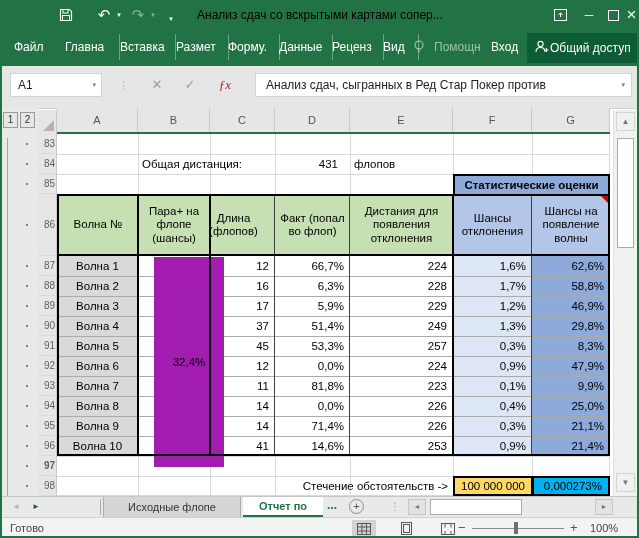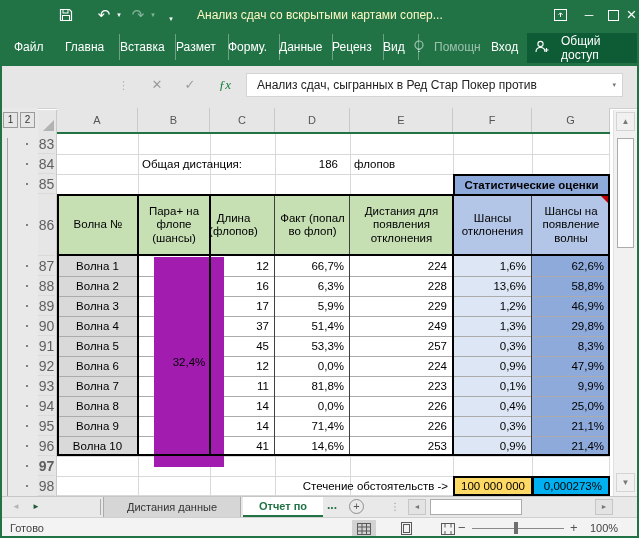--- a/index.html
+++ b/index.html
@@ -3,33 +3,33 @@
 <meta charset="utf-8">
 <style>
   html,body{margin:0;padding:0}
   body{width:639px;height:538px;position:relative;overflow:hidden;background:#fff;
        font-family:"Liberation Sans",sans-serif;-webkit-font-smoothing:antialiased}
   .abs{position:absolute}
   
   #titlebar{left:0;top:0;width:639px;height:30px;background:#217346;color:#fff}
   .tb-ic{position:absolute;top:0;height:30px;display:flex;align-items:center;justify-content:center;color:#fff}
   .dd{font-size:7px;color:#fff}
-  #win-title{position:absolute;left:197px;top:0;height:30px;line-height:30px;font-size:12px;color:#fef9c3;white-space:nowrap}
+  #win-title{position:absolute;left:197px;top:0;height:30px;line-height:30px;font-size:12px;color:#000000;white-space:nowrap}
   
   #ribbon{left:0;top:30px;width:639px;height:36px;background:#217346}
   .rtab{position:absolute;top:4px;height:26px;line-height:26px;color:#fff;font-size:12px;white-space:nowrap;
         border-right:1px solid rgba(255,255,255,.35);padding:0 7px;overflow:hidden}
   
   #fbar{left:0;top:66px;width:639px;height:42px;background:#E6E6E6;border-bottom:1px solid #D0D0D0}
   .fbox{position:absolute;top:7px;height:24px;background:#fff;border:1px solid #D4D4D4;box-sizing:border-box}
   .fbtn{position:absolute;top:7px;height:24px;line-height:24px;text-align:center;font-size:13px}
   
   .hletter{position:absolute;top:108px;height:24px;line-height:24px;text-align:center;font-size:11px;color:#565656;
            border-right:1px solid #C9C9C9;box-sizing:border-box}
-  .rnum{position:absolute;left:38px;width:17px;text-align:center;font-size:14px;color:#5F5F5F;
+  .rnum{position:absolute;left:38px;width:17px;text-align:right;font-size:10px;color:#5F5F5F;
         border-bottom:1px solid #DADADA;box-sizing:border-box}
   
   .rc{position:absolute;height:20px;line-height:20px;font-size:11.5px;color:#000;box-sizing:border-box;white-space:nowrap}
   .tr{text-align:right;padding-right:6px}
   .tc{text-align:center}
   .colA{left:57px;width:81px}.colC{left:210px;width:65px}.colD{left:275px;width:75px}
   .colE{left:350px;width:103px}.colF{left:453px;width:79px}.colG{left:532px;width:78px}
   .hd86{position:absolute;top:194px;height:62px;display:flex;align-items:center;justify-content:center;
         text-align:center;font-size:11.5px;line-height:13.5px;color:#000;box-sizing:border-box;white-space:normal}
   .tline{position:absolute;background:#ABABAB}
@@ -112,30 +112,34 @@
   <span class="rtab" style="left:427px;width:50px;border-right:none;opacity:.55">Помощн</span>
   <span class="rtab" style="left:484px;border-right:none">Вход</span>
   <span class="abs" style="left:527px;top:3px;width:110px;height:30px;background:#0E5C36;display:flex;align-items:center">
     <span style="margin-left:8px">
       <svg width="14" height="13" viewBox="0 0 14 13">
           <circle cx="5.5" cy="4" r="2.6" fill="none" stroke="#fff" stroke-width="1.1"></circle>
           <path d="M1 12c0-3 2-4.5 4.5-4.5S10 9 10 12" fill="none" stroke="#fff" stroke-width="1.1"></path>
           <path d="M11.5 8v4M9.5 10h4" stroke="#fff" stroke-width="1.1"></path>
         </svg>
     </span>
-    <span style="color:#fff;font-size:12px;margin-left:12px">Общий доступ</span>
+    <span style="color:#fff;font-size:12px;margin-left:1px">Общий доступ</span>
   </span>
 </div>
 
 <div class="abs" id="fbar">
+  <span class="fbox" style="left:10px;width:92px">
+    <span style="position:absolute;left:7px;top:0;line-height:22px;font-size:12px;color:#222">A1</span>
+    <span style="position:absolute;right:5px;top:0;line-height:22px;font-size:7px;color:#777">▾</span>
+  </span>
   <span class="fbtn" style="left:118px;width:10px;color:#AFAFAF;font-size:11px">⋮</span>
   <span class="fbtn" style="left:145px;width:24px;color:#9B9B9B">✕</span>
   <span class="fbtn" style="left:178px;width:24px;color:#9B9B9B">✓</span>
-  <span class="fbtn" style="left:212px;width:26px;color:#15803d;font-style:italic;font-family:'Liberation Serif',serif">ƒx</span>
-  <span class="fbox" style="left:246px;width:377px">
+  <span class="fbtn" style="left:212px;width:26px;color:#b91c1c;font-style:italic;font-family:'Liberation Serif',serif">ƒx</span>
+  <span class="fbox" style="left:255px;width:377px">
     <span style="position:absolute;left:10px;top:0;line-height:22px;font-size:12px;color:#222;white-space:nowrap">Анализ сдач, сыгранных в Ред Стар Покер против</span>
     <span style="position:absolute;right:6px;top:0;line-height:22px;font-size:7px;color:#777">▾</span>
   </span>
 </div>
 
 <div class="abs" style="left:0;top:108px;width:38px;height:388px;background:#E9E9E9">
   <span class="abs" style="left:3px;top:4px;width:15px;height:16px;background:#E6E6E6;border:1px solid #9A9A9A;box-sizing:border-box;text-align:center;line-height:14px;font-size:10px;color:#333">1</span>
   <span class="abs" style="left:20px;top:4px;width:15px;height:16px;background:#E6E6E6;border:1px solid #9A9A9A;box-sizing:border-box;text-align:center;line-height:14px;font-size:10px;color:#333">2</span>
   <span class="abs" style="left:7px;top:30px;width:1px;height:458px;background:#A3A3A3"></span>
 </div>
@@ -190,21 +194,21 @@
     <div class="rnum" style="top: 396px; height: 20px; line-height: 20px;">94</div>
     <div class="rnum" style="top: 416px; height: 20px; line-height: 20px;">95</div>
     <div class="rnum" style="top: 436px; height: 20px; line-height: 20px;">96</div>
     <div class="rnum" style="top: 456px; height: 20px; line-height: 20px; font-weight: bold;">97</div>
     <div class="rnum" style="top: 476px; height: 20px; line-height: 20px;">98</div>
   </div>
 
 <div id="gridlines"></div>
 
 <div class="rc" style="left:142px;top:154px;width:130px">Общая дистанция:</div>
-<div class="rc tr" style="left:275px;top:154px;width:75px;padding-right:12px">186</div>
+<div class="rc tr" style="left:275px;top:154px;width:75px;padding-right:12px">431</div>
 <div class="rc" style="left:354px;top:154px;width:95px">флопов</div>
 
 <div class="abs" style="left:57px;top:194px;width:553px;height:262px;background:#fff"></div>
 <div class="abs" style="left:57px;top:194px;width:396px;height:62px;background:#C6E0B4"></div>
 <div class="abs" style="left:453px;top:194px;width:157px;height:62px;background:#B4C6E7"></div>
 <div class="abs" style="left:57px;top:256px;width:81px;height:200px;background:#D9D9D9"></div>
 <div class="abs" style="left:453px;top:256px;width:79px;height:200px;background:#DCE6F4"></div>
 <div class="abs" style="left:532px;top:256px;width:78px;height:200px;background:#8EAADB"></div>
 
 <div id="table-lines">
@@ -248,21 +252,21 @@
 <div class="rc tr colC" style="top:256px">12</div>
 <div class="rc tr colD" style="top:256px">66,7%</div>
 <div class="rc tr colE" style="top:256px">224</div>
 <div class="rc tr colF" style="top:256px">1,6%</div>
 <div class="rc tr colG" style="top:256px">62,6%</div>
 
 <div class="rc tc colA" style="top:276px">Волна 2</div>
 <div class="rc tr colC" style="top:276px">16</div>
 <div class="rc tr colD" style="top:276px">6,3%</div>
 <div class="rc tr colE" style="top:276px">228</div>
-<div class="rc tr colF" style="top:276px">13,6%</div>
+<div class="rc tr colF" style="top:276px">1,7%</div>
 <div class="rc tr colG" style="top:276px">58,8%</div>
 
 <div class="rc tc colA" style="top:296px">Волна 3</div>
 <div class="rc tr colC" style="top:296px">17</div>
 <div class="rc tr colD" style="top:296px">5,9%</div>
 <div class="rc tr colE" style="top:296px">229</div>
 <div class="rc tr colF" style="top:296px">1,2%</div>
 <div class="rc tr colG" style="top:296px">46,9%</div>
 
 <div class="rc tc colA" style="top:316px">Волна 4</div>
@@ -321,21 +325,21 @@
 <div class="abs" style="left:613px;top:110px;width:24px;height:386px;background:#F1F1F1;border-left:1px solid #E0E0E0;box-sizing:border-box">
   <span class="abs" style="left:2px;top:2px;width:19px;height:19px;background:#F1F1F1;border:1px solid #D4D4D4;box-sizing:border-box;text-align:center;line-height:17px;font-size:8px;color:#787878">▲</span>
   <span class="abs" style="left:3px;top:28px;width:17px;height:110px;background:#fff;border:1px solid #ABABAB;box-sizing:border-box"></span>
   <span class="abs" style="left:2px;top:363px;width:19px;height:19px;background:#F1F1F1;border:1px solid #D4D4D4;box-sizing:border-box;text-align:center;line-height:17px;font-size:8px;color:#787878">▼</span>
 </div>
 
 <div class="abs" id="sheetbar">
   <span class="abs" style="left:8px;top:0;width:16px;height:20px;text-align:center;line-height:20px;font-size:8px;color:#B5B5B5">◄</span>
   <span class="abs" style="left:28px;top:0;width:16px;height:20px;text-align:center;line-height:20px;font-size:8px;color:#1E5B38">►</span>
   <span class="abs" style="left:100px;top:2px;width:1px;height:16px;background:#ABABAB"></span>
-  <span class="abs" style="left:103px;top:0;width:138px;height:20px;background:#D6D6D6;border-left:1px solid #ABABAB;border-right:1px solid #ABABAB;box-sizing:border-box;text-align:center;line-height:20px;font-size:11px;color:#333">Дистания данные</span>
+  <span class="abs" style="left:103px;top:0;width:138px;height:20px;background:#D6D6D6;border-left:1px solid #ABABAB;border-right:1px solid #ABABAB;box-sizing:border-box;text-align:center;line-height:20px;font-size:11px;color:#333">Исходные флопе</span>
   <span class="abs" style="left:243px;top:0;width:80px;height:20px;background:#fff;border-bottom:2px solid #217346;box-sizing:border-box;text-align:center;line-height:18px;font-size:11px;font-weight:bold;color:#217346">Отчет по</span>
   <span class="abs" style="left:327px;top:0;height:20px;line-height:16px;font-size:12px;font-weight:bold;color:#217346">...</span>
   <span class="abs" style="left:349px;top:2px;width:15px;height:15px;border:1px solid #8F8F8F;border-radius:50%;box-sizing:border-box;text-align:center;line-height:13px;font-size:11px;color:#555">+</span>
   <span class="abs" style="left:390px;top:0;height:20px;line-height:20px;font-size:10px;color:#9B9B9B">⋮</span>
   <span class="abs" style="left:408px;top:2px;width:18px;height:16px;background:#E3E3E3;border:1px solid #C6C6C6;box-sizing:border-box;text-align:center;line-height:14px;font-size:7px;color:#777">◄</span>
   <span class="abs" style="left:430px;top:2px;width:92px;height:16px;background:#fff;border:1px solid #ABABAB;box-sizing:border-box"></span>
   <span class="abs" style="left:595px;top:2px;width:18px;height:16px;background:#E3E3E3;border:1px solid #C6C6C6;box-sizing:border-box;text-align:center;line-height:14px;font-size:7px;color:#777">►</span>
 </div>
 
 <div class="abs" id="statusbar">

